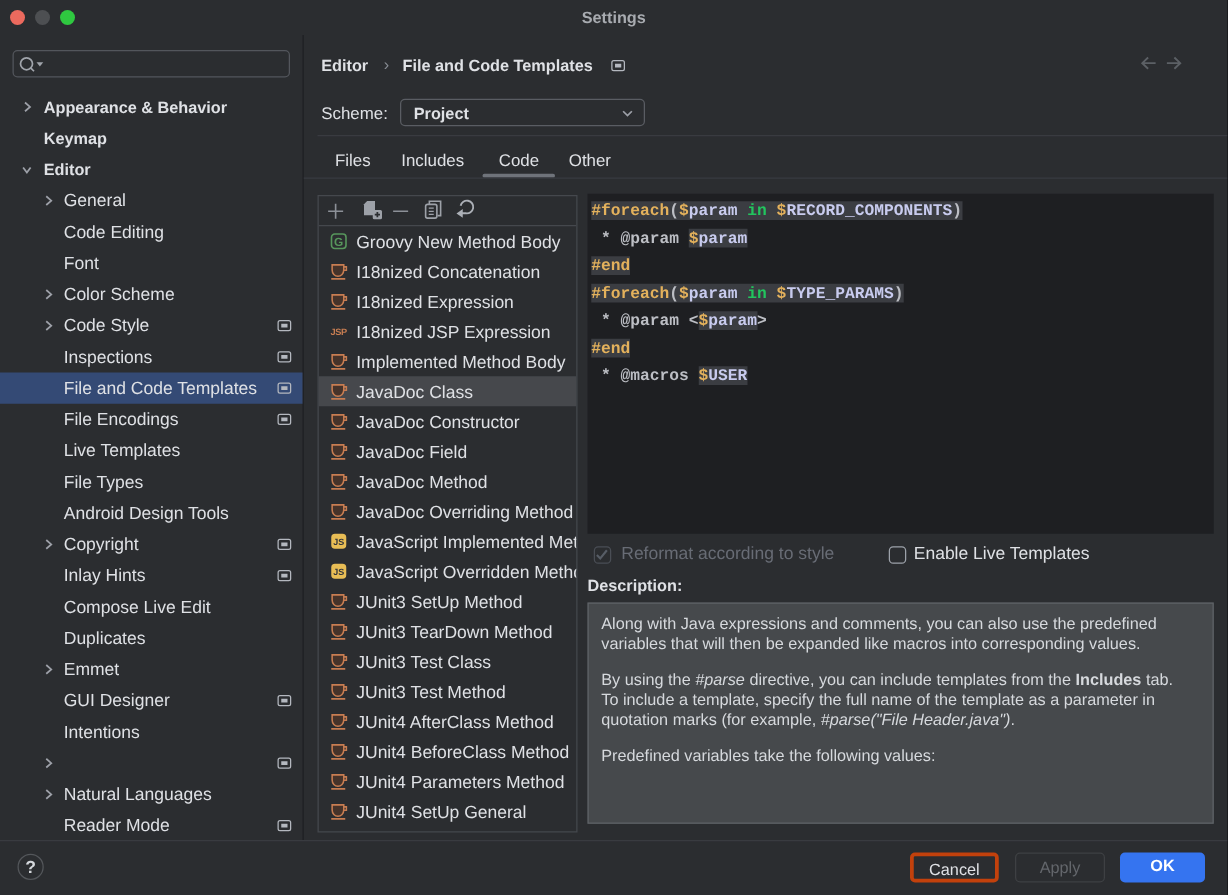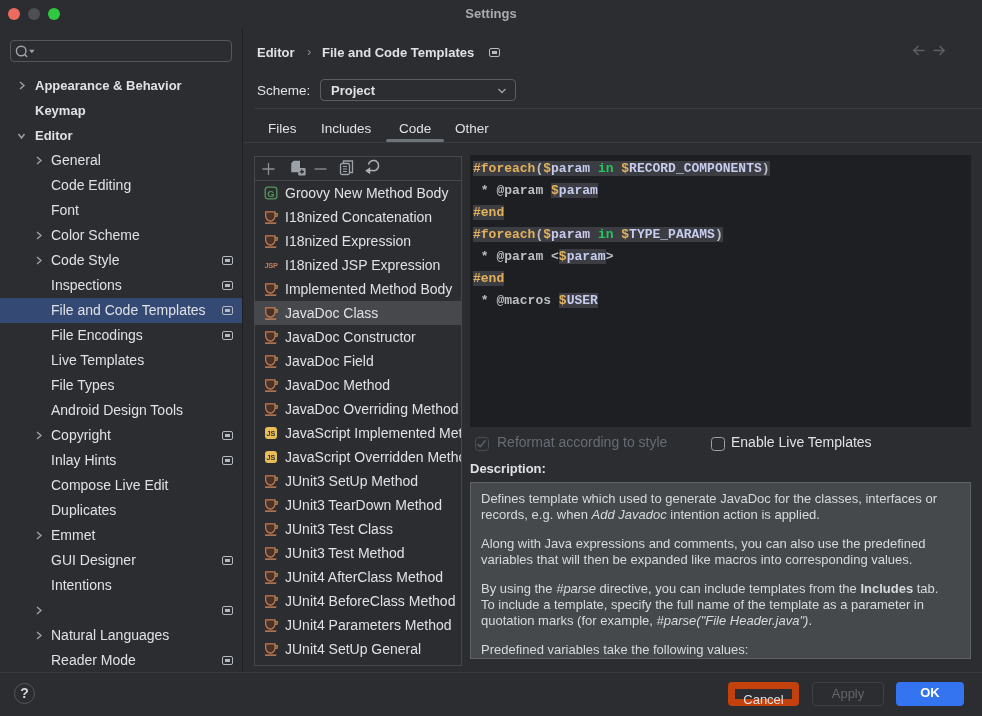--- a/index.html
+++ b/index.html
@@ -413,26 +413,25 @@
   <svg width="11" height="10" viewBox="0 0 11 10" style="position:absolute;left:0px;top:0.5px">
     <path d="M1.5 5 L4.2 7.8 L9.5 1.2" fill="none" stroke="#575D66" stroke-width="1.7"></path>
   </svg>
 </div>
 <div class="abs" style="left:497px; top:434px; font-size:14px; color:#686C75;">Reformat according to style</div>
 <div class="cb" style="left:711px; top:437px; width:14px; height:14px; border:1.5px solid #9DA2AA; border-radius:3.5px;"></div>
 <div class="abs" style="left:731px; top:434px; font-size:14px;">Enable Live Templates</div>
 
 <div class="abs" style="left:470px; top:461px; font-size:13px; font-weight:bold;">Description:</div>
 <div id="desc">
-<p>Defines template which used to generate JavaDoc for the classes, interfaces or<br>records, e.g. when <i>Add Javadoc</i> intention action is applied.</p>
 <p>Along with Java expressions and comments, you can also use the predefined<br>variables that will then be expanded like macros into corresponding values.</p>
 <p>By using the <i>#parse</i> directive, you can include templates from the <b>Includes</b> tab.<br>To include a template, specify the full name of the template as a parameter in<br>quotation marks (for example, <i>#parse("File Header.java")</i>.</p>
 <p>Predefined variables take the following values:</p>
 </div>
 
 <div id="footer">
   <div class="abs" style="left:14px; top:10px; width:21px; height:21px; border:1.5px solid #54575B; border-radius:50%; text-align:center; line-height:19px; font-size:14px; font-weight:bold; color:#D5D8DC;">?</div>
-  <div class="btn" style="left:728px; width:71px; border:7px solid #c2410c;">Cancel</div>
+  <div class="btn" style="left:728px; width:71px; border:3px solid #c2410c;">Cancel</div>
   <div class="btn" style="left:812px; width:72px; border:1px solid #3E4043; color:#63666B;">Apply</div>
   <div class="btn" style="left:896px; width:68px; background:#3574F0; color:#FFFFFF; font-weight:bold;">OK</div>
 </div>
 
 </div>
 
 </body></html>

